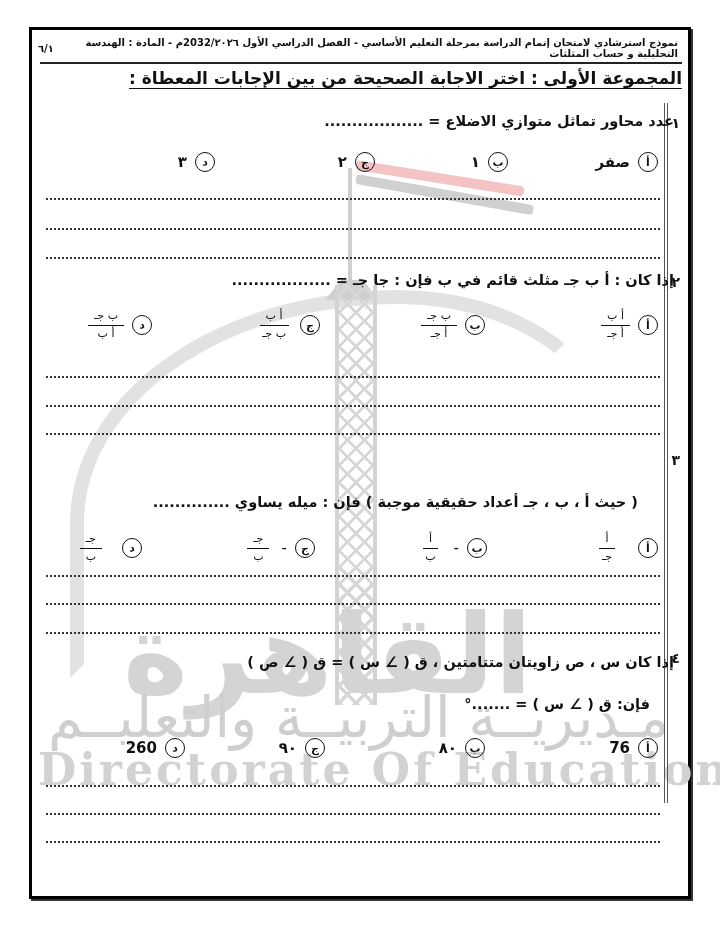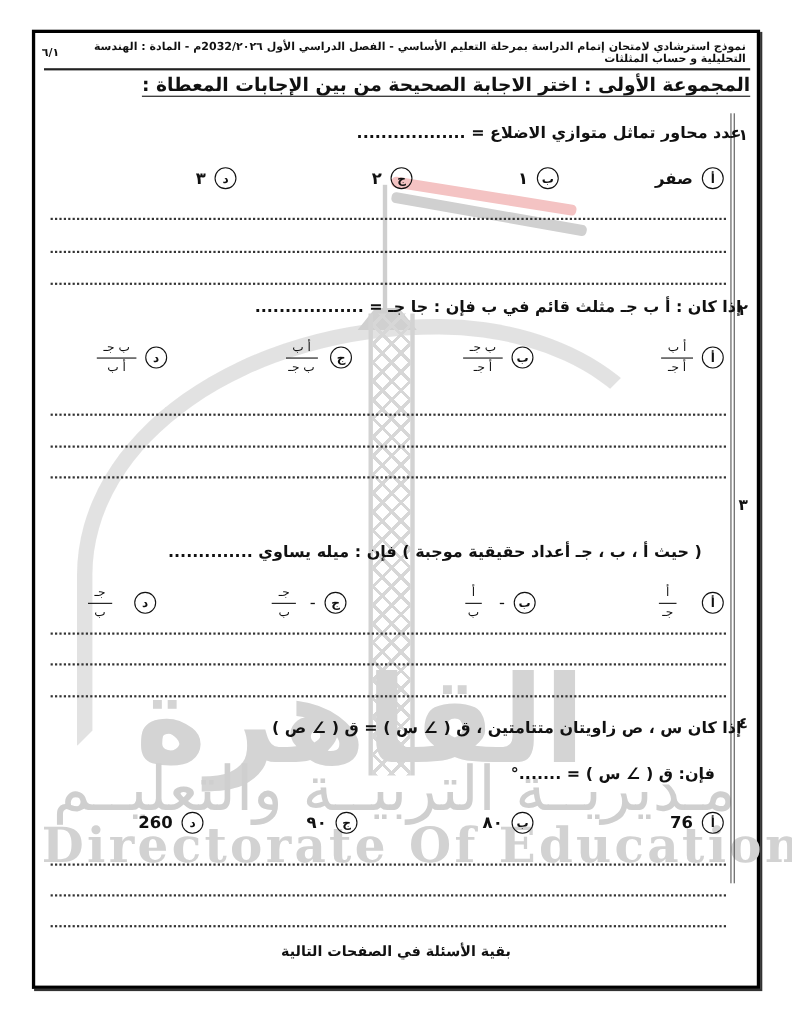--- a/index.html
+++ b/index.html
@@ -204,14 +204,13 @@
   </div>
   <div class="opt" style="right:535px; top:738px">
     <span class="opt-letter">د</span>
     <span>260</span>
   </div>
 
   <div class="dots" style="top:785px"></div>
   <div class="dots" style="top:813px"></div>
   <div class="dots" style="top:841px"></div>
 
-  <div class="footer-note">بقية الأسئلة في الصفحات التالية</div>
 </div>
 
 </body></html>

